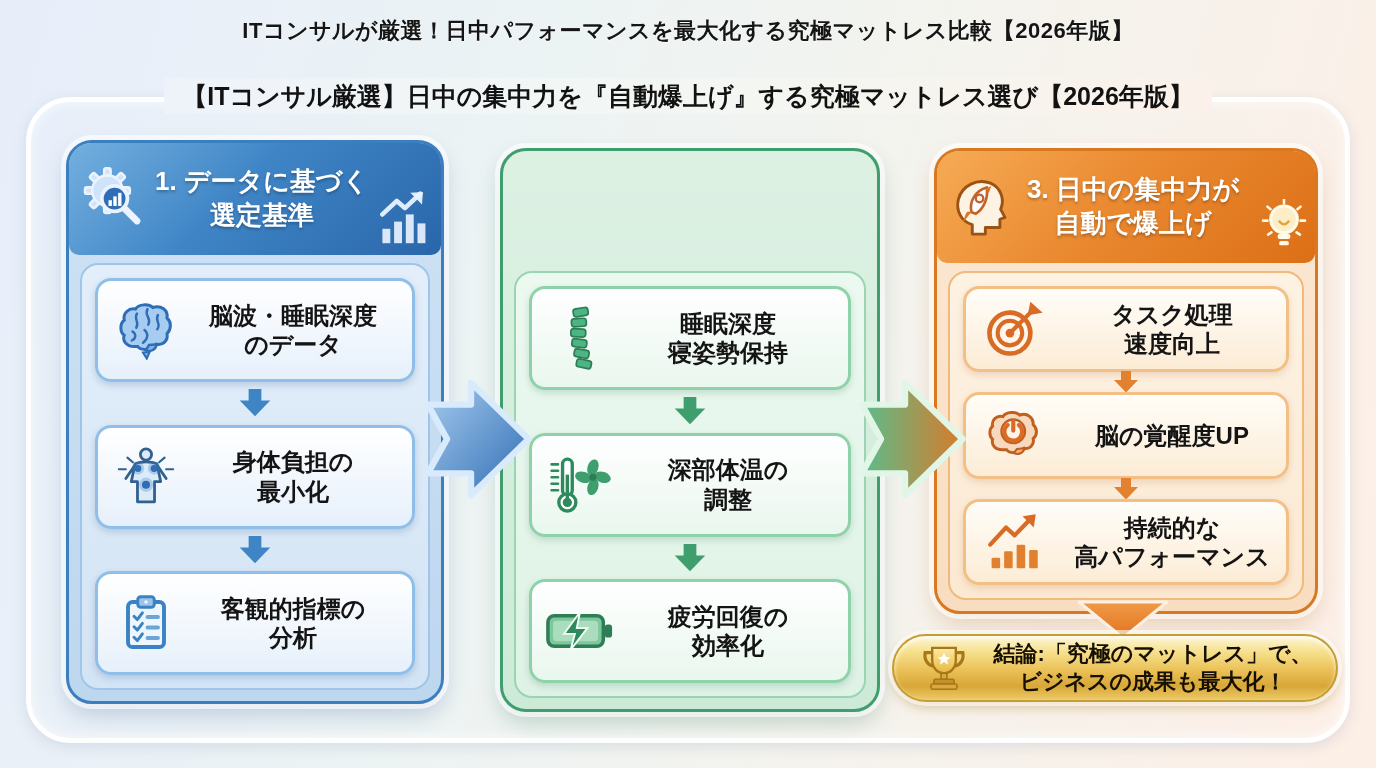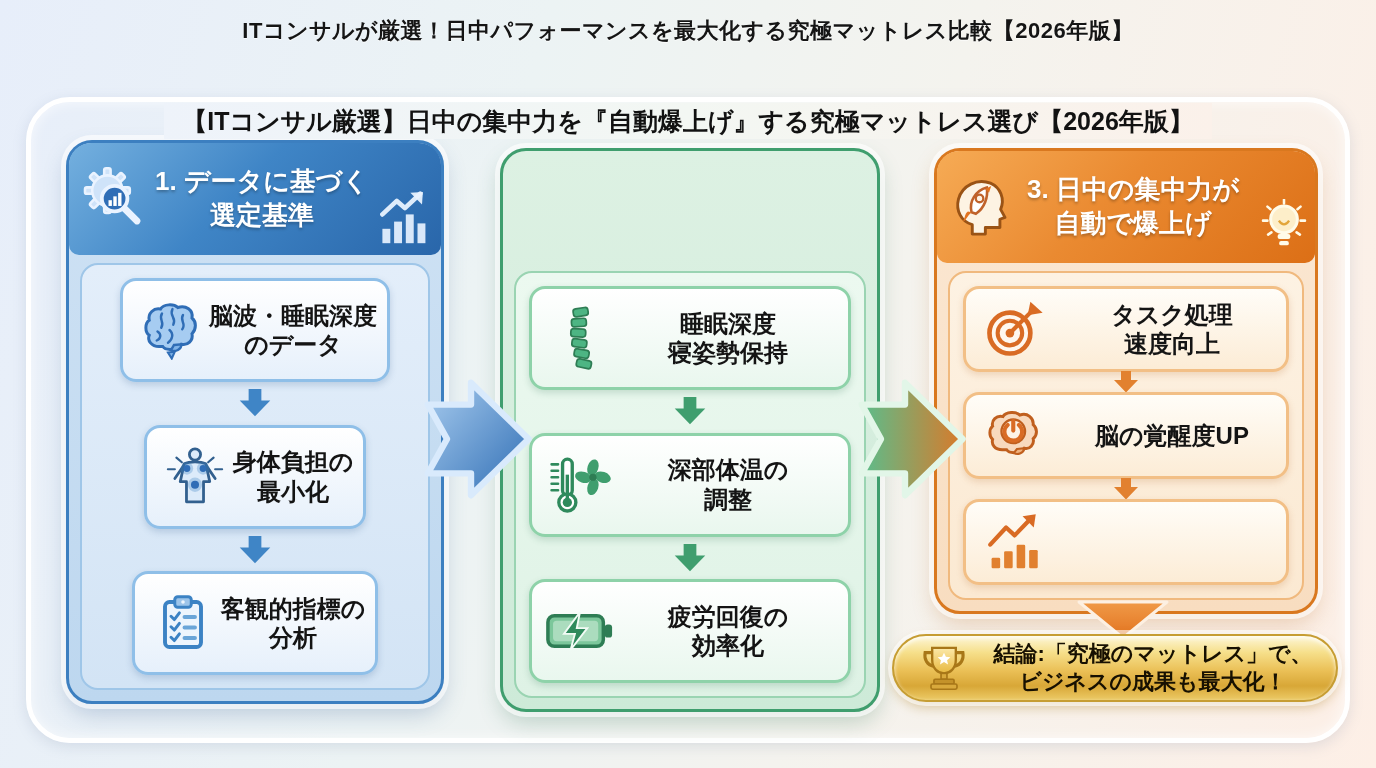--- a/index.html
+++ b/index.html
@@ -12,21 +12,21 @@
     position:absolute;top:16px;left:0;width:100%;text-align:center;
     font-size:22px;font-weight:900;color:#151515;letter-spacing:.5px;
     text-shadow:0 1px 1px rgba(255,255,255,.8);
   }
   .frame{
     position:absolute;left:26px;top:97px;width:1314px;height:636px;
     border:5px solid #ffffff;border-radius:44px;
     box-shadow:0 4px 14px rgba(110,130,160,.18), inset 0 0 14px rgba(255,255,255,.7);
   }
   .subtitle{
-    position:absolute;top:78px;left:0;width:100%;text-align:center;z-index:5;margin-top:25px;
+    position:absolute;top:78px;left:0;width:100%;text-align:center;z-index:5;
   }
   .subtitle span{
     display:inline-block;padding:0 18px;font-size:25px;font-weight:800;color:#121212;
     background:linear-gradient(90deg,#eef3fa,#f3f7f3 50%,#fbf1ea);
     line-height:36px;
   }
   
   .col{position:absolute;border-radius:26px;z-index:2;}
   .col1{left:66px;top:140px;width:372px;height:558px;border:3px solid #3c7fc0;
     background:linear-gradient(180deg,#cfe2f4,#bdd7ef);
@@ -51,21 +51,21 @@
   .head-icon{position:absolute;left:12px;top:22px;}
   .head-icon-right{position:absolute;}
   .col1 .head-icon-right{right:10px;bottom:6px;}
   .col2 .head-icon-right{right:6px;top:28px;}
   .col3 .head-icon-right{right:8px;bottom:4px;}
   .col-body{
     position:absolute;left:11px;right:11px;top:120px;bottom:11px;
     border-radius:18px;display:flex;flex-direction:column;
     justify-content:space-between;padding:13px 13px;box-sizing:border-box;
   }
-  .col1 .col-body{background:linear-gradient(180deg,#e3eefa,#d3e4f5);border:2px solid #9fc6e8;align-items:center;}
+  .col1 .col-body{background:linear-gradient(180deg,#e3eefa,#d3e4f5);border:2px solid #9fc6e8;}
   .col2 .col-body{background:linear-gradient(180deg,#ecf9f0,#def2e5);border:2px solid #9ad4b2;}
   .col3 .col-body{background:linear-gradient(180deg,#fdf2e3,#fbe9d2);border:2px solid #f0b97e;}
   .card{
     border-radius:16px;display:flex;align-items:center;padding:0 10px;box-sizing:border-box;
     height:104px;
   }
   .col3 .card{height:106px;gap:16px;}
   .col1 .card{background:linear-gradient(180deg,#ffffff,#e6f0fb);border:3px solid #8fbfe8;box-shadow:0 3px 7px rgba(50,90,140,.22);}
   .col2 .card{background:linear-gradient(180deg,#ffffff,#e9f7ee);border:3px solid #8ed2a9;box-shadow:0 3px 7px rgba(40,110,75,.2);}
   .col3 .card{background:linear-gradient(180deg,#fffdf8,#fcecd6);border:3px solid #f2bf86;box-shadow:0 3px 7px rgba(180,100,35,.2);}
@@ -336,20 +336,24 @@
           <g fill="#e1802f">
             <rect x="5" y="34" width="6.5" height="8" rx="1"></rect>
             <rect x="14.5" y="29" width="6.5" height="13" rx="1"></rect>
             <rect x="24" y="24" width="6.5" height="18" rx="1"></rect>
             <rect x="33.5" y="28" width="6.5" height="14" rx="1"></rect>
           </g>
           <path d="M4 24 L16 11 L22.5 17 L35 4" fill="none" stroke="#d96b24" stroke-width="3.2" stroke-linecap="round" stroke-linejoin="round"></path>
           <polygon points="28.5,2.5 38.5,1 37,11" fill="#d96b24"></polygon>
         </svg>
       </span>
+      <div class="card-text">
+        <span>持続的な</span><br>
+        <span>高パフォーマンス</span>
+      </div>
     </div>
   </div>
 </div>
 
 <div class="flow-arrow flow-arrow1">
   <svg width="112" height="122" viewBox="0 0 70 78" preserveAspectRatio="none">
     <defs>
         <linearGradient id="ag1" x1="0" y1="0" x2="1" y2="1">
       <stop offset="0" stop-color="#a7cbee"></stop>
           <stop offset="1" stop-color="#2e6db4"></stop>

